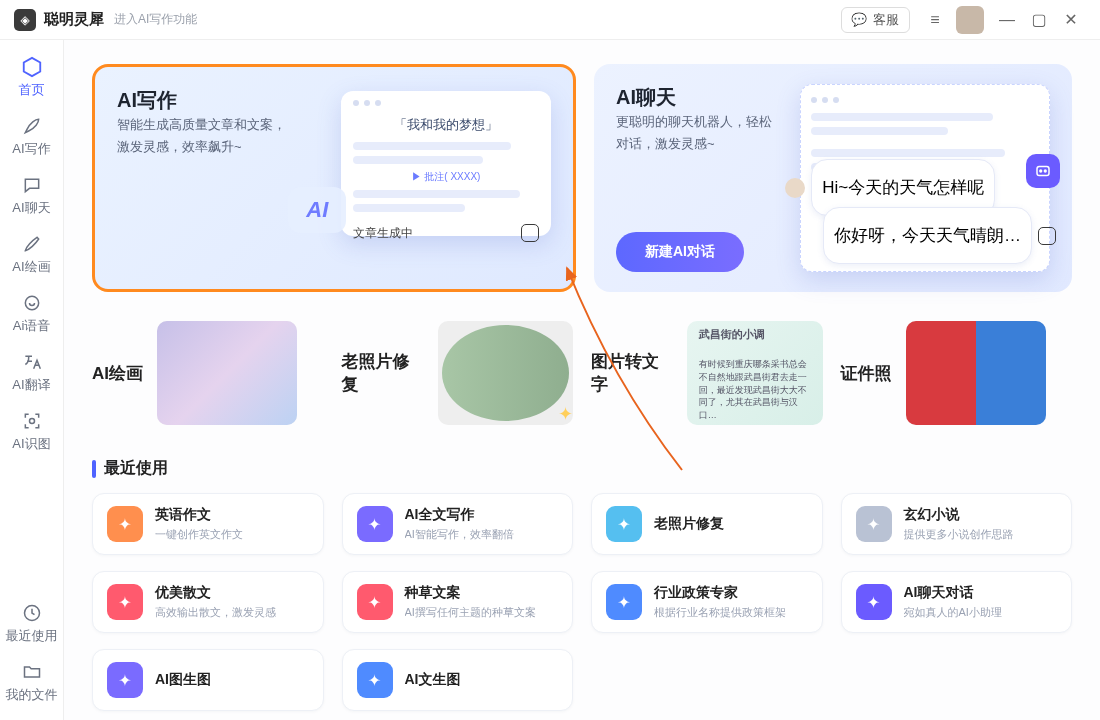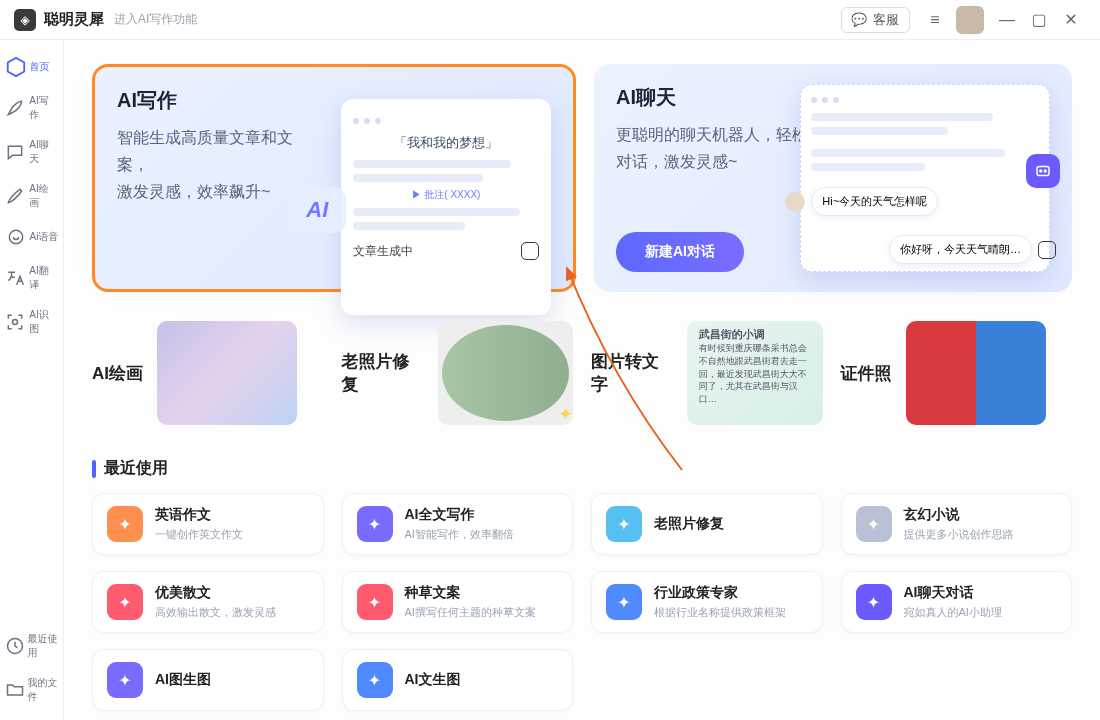--- a/index.html
+++ b/index.html
@@ -11,53 +11,53 @@
 .app-name { font-weight:700; font-size:15px; margin-left:8px; color:#222; }
 .app-tag { font-size:12px; color:#9aa0ab; margin-left:10px; }
 .tb-spacer { flex:1; }
 .tb-btn { display:flex; align-items:center; gap:5px; border:1px solid #ddd; border-radius:6px; padding:3px 10px; font-size:13px; color:#555; margin-right:8px; cursor:pointer; }
 .tb-icon { width:30px; height:30px; display:flex; align-items:center; justify-content:center; color:#666; cursor:pointer; margin-left:2px; }
 .avatar { width:28px; height:28px; border-radius:6px; background:#c8b8a8; margin:0 6px; }
 
 
 .layout { display:flex; height: calc(720px - 40px); }
 .sidebar { width:64px; border-right:1px solid #eee; display:flex; flex-direction:column; align-items:center; padding-top:10px; gap:4px; }
-.sb-item { width:54px; display:flex; flex-direction:row; align-items:center; gap:3px; padding:6px 0; border-radius:8px; cursor:pointer; color:#6b7280; font-size:10px; }
+.sb-item { width:54px; display:flex; flex-direction:column; align-items:center; gap:3px; padding:6px 0; border-radius:8px; cursor:pointer; color:#6b7280; font-size:13px; }
 .sb-item.active { color:#4f63ff; }
 .sb-ic { width:22px; height:22px; display:flex; align-items:center; justify-content:center; }
 .sb-spacer { flex:1; }
 
 .main { flex:1; padding:24px 28px 10px 28px; overflow:hidden; position:relative; background:#fdfdfe; }
 
 
 .hero-row { display:flex; gap:18px; }
 .hero { flex:1; border-radius:16px; padding:20px 22px; height:228px; display:flex; position:relative; }
 .hero-write { background:linear-gradient(135deg,#eaf2ff,#dfe9ff); border:3px solid #ff8a1f; }
 .hero-chat  { background:linear-gradient(135deg,#ecf2ff,#e1e9ff); }
 .h-left { width:45%; display:flex; flex-direction:column; }
 .h-title { font-size:20px; font-weight:700; color:#1e2430; }
-.h-desc { font-size:16px; color:#5a647a; margin-top:10px; line-height:1.7; }
+.h-desc { font-size:13px; color:#5a647a; line-height:1.7; }
 .h-btn { margin-top:auto; width:128px; height:40px; border-radius:20px; border:none; color:#fff; font-size:14px; font-weight:600; cursor:pointer; }
 .h-btn.blue { background:linear-gradient(90deg,#3f6dff,#5a7bff); }
 .h-btn.indigo { background:linear-gradient(90deg,#5d68ff,#7a6dff); }
 .h-right { flex:1; position:relative; }
 
 
-.doc-mock { position:absolute; right:0; top:12px; width:210px; height:216px; background:#fff; border-radius:12px; box-shadow:0 8px 24px rgba(80,100,200,.2); padding:19px 12px; }
+.doc-mock { position:absolute; right:0; top:4px; width:210px; height:145px; background:#fff; border-radius:12px; box-shadow:0 8px 24px rgba(80,100,200,.2); padding:9px 12px; }
 .doc-dots { display:flex; gap:5px; margin-bottom:10px;} .dot{width:6px;height:6px;border-radius:50%;background:#d6ddf1;}
 .doc-line { height:8px; background:#e7ecfb; border-radius:4px; margin:6px 0;}
 .doc-title { text-align:center; font-size:13px; color:#3a4a6b; margin:4px 0 8px; }
 .doc-note { font-size:10px; color:#6a7bff; text-align:center; }
 .doc-foot { display:flex; align-items:center; justify-content:space-between; margin-top:12px; font-size:12px; color:#444;}
 .doc-foot .mini{ width:18px;height:18px;border:1.5px solid #3a3a3a;border-radius:5px;}
 .ai-badge { position:absolute; left:-24px; bottom:36px; width:58px; height:46px; border-radius:12px; background:rgba(230,238,255,.9); color:#6f7cff; font-weight:800; font-style:italic; font-size:22px; display:flex; align-items:center; justify-content:center; }
 
 
 .chat-mock { position:absolute; right:0; top:0; width:250px; height:188px; background:#fff; border-radius:12px; box-shadow:0 8px 24px rgba(80,100,200,.2); padding:12px 10px; border:1px dashed #c9d4ff;}
-.bubble { background:#fff; border:1px solid #e5e9f7; border-radius:16px; padding:6px 10px; font-size:11px; box-shadow:0 2px 6px rgba(100,120,200,.12);}
+.bubble { background:#fff; border:1px solid #e5e9f7; border-radius:16px; padding:16px 10px; font-size:17px; box-shadow:0 2px 6px rgba(100,120,200,.12);}
 .bub1 { position:absolute; left:-26px; bottom:56px; display:flex; align-items:center; gap:6px;}
 .bub1 .av{width:20px;height:20px;border-radius:50%;background:#e9d9c8;}
 .bub2 { position:absolute; right:-6px; bottom:8px; display:flex; align-items:center; gap:6px;margin-top:16px;}
 .bub2 .mini{width:18px;height:18px;border:1.5px solid #3a3a3a;border-radius:5px;}
 .chat-ic { position:absolute; right:-10px; top:70px; width:34px; height:34px; border-radius:10px; background:#6b5bff; display:flex; align-items:center; justify-content:center; color:#fff;}
 
 
 .tiles { display:flex; gap:18px; margin-top:22px; }
 .tile { flex:1; height:118px; display:flex; gap:14px; align-items:center; }
 .tile-title { font-size:17px; font-weight:700; color:#222; }
@@ -263,21 +263,21 @@
         </div>
         <div class="tile">
           <div class="tile-title">老照片修复</div>
           <div class="tile-img">
             <div class="photofix" style="position:absolute;inset:0;border-radius:50%;margin:4px;"></div>
             <span class="magic" style="left:auto;right:0;bottom:0;">✦</span>
           </div>
         </div>
         <div class="tile">
           <div class="tile-title">图片转文字</div>
-          <div class="tile-img ocr"><b style="font-size:11px">武昌街的小调</b><div style="margin-top:0">有时候到重庆哪条采书总会不自然地跟武昌街君去走一回，最近发现武昌街大大不同了，尤其在武昌街与汉口…</div></div>
+          <div class="tile-img ocr"><b style="font-size:11px">武昌街的小调</b><div style="margin-top:16px">有时候到重庆哪条采书总会不自然地跟武昌街君去走一回，最近发现武昌街大大不同了，尤其在武昌街与汉口…</div></div>
         </div>
         <div class="tile">
           <div class="tile-title">证件照</div>
           <div class="tile-img idphoto">
             <div class="idred"></div>
             <div class="idblue"></div>
           </div>
         </div>
       </div>
 

